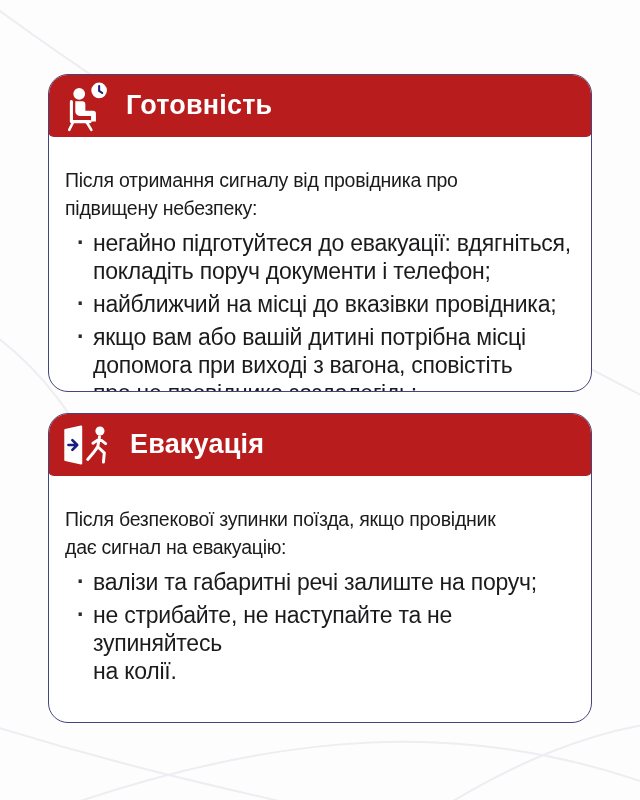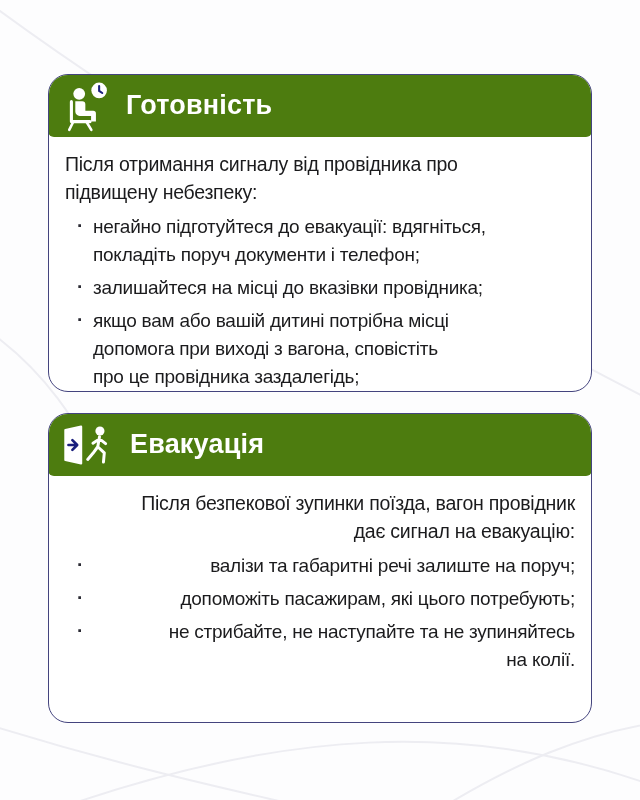--- a/index.html
+++ b/index.html
@@ -8,41 +8,41 @@
     background:#fdfdfe;
     font-family:"Liberation Sans","DejaVu Sans",sans-serif;
   }
   .bg-arcs { position:absolute; inset:0; z-index:0; }
   .card {
     position:absolute; left:48px; width:544px; box-sizing:border-box;
     background:#ffffff; border:1.5px solid #44447e; border-radius:20px;
     overflow:hidden; z-index:1;
   }
   .card-1 { top:74px; height:318px; }
-  .card-2 { top:413px; height:310px;text-align:right; }
+  .card-2 { top:413px; height:310px; }
   .card-header {
     height:63px; display:flex; align-items:center; gap:13px;
-    padding:0 16px 0 13px; background:#4d7c0f;
+    padding:0 16px 0 13px; background:#b91c1c;
     border-bottom-left-radius:6px; border-bottom-right-radius:6px;
     margin:-1px -1px 0 -1px;
   }
   .card-title {
     color:#ffffff; font-size:27px; font-weight:700; letter-spacing:0.2px;
     line-height:1;
   }
   .hdr-icon { flex:0 0 auto; display:block; }
-  .card-body { padding:13px 16px 12px 16px; color:#1b1b1d; }
+  .card-body { padding:13px 16px 12px 16px; color:#1b1b1d;margin-top:16px; }
   .intro {
     margin:0; font-size:19.5px; line-height:28px; letter-spacing:-0.25px;
     white-space:pre-line;
   }
   ul.bullets { margin:7px 0 0 0; padding:0 0 0 10px; list-style:none; }
   ul.bullets li {
     position:relative; padding-left:18px; margin-top:5px;
-    font-size:19px; line-height:28px; letter-spacing:-0.25px;
+    font-size:23px; line-height:28px; letter-spacing:-0.25px;
     white-space:pre-line; color:#1b1b1d;
   }
   ul.bullets li::before {
     content:"·"; position:absolute; left:2px; top:-1px;
     color:#2a2a33; font-weight:700;
   }
 </style>
 </head>
 <body>
 
@@ -67,42 +67,41 @@
       <path d="M14 48.5 L9.5 57.5 M29.5 48.5 L35 57.5" stroke="#ffffff" stroke-width="3" stroke-linecap="round"></path>
     </svg>
     <h2 class="card-title">Готовність</h2>
   </header>
   <div class="card-body">
     <p class="intro">Після отримання сигналу від провідника про
 підвищену небезпеку:</p>
     <ul class="bullets">
       <li>негайно підготуйтеся до евакуації: вдягніться,
 покладіть поруч документи і телефон;</li>
-      <li>залишайтеся на місці до вказівки провідника;</li>
+      <li>найближчий на місці до вказівки провідника;</li>
       <li>якщо вам або вашій дитині потрібна місці
 допомога при виході з вагона, сповістіть
 про це провідника заздалегідь;</li>
     </ul>
   </div>
 </section>
 
 <section class="card card-2">
   <header class="card-header">
     <svg class="hdr-icon" width="56" height="44" viewBox="0 0 64 48">
       <path d="M5 7 L23 3 V45 L5 41 Z" fill="#ffffff" stroke="#ffffff" stroke-width="2.5" stroke-linejoin="round"></path>
       <path d="M8.5 24 H17 M13 18.5 L18.5 24 L13 29.5" stroke="#1a1f7d" stroke-width="3" fill="none" stroke-linecap="round" stroke-linejoin="round"></path>
       <circle cx="44.5" cy="8" r="5.2" fill="#ffffff"></circle>
       <path d="M44 14.5 L42 26 M44 17 L51 22.5 M44 17 L36.5 22
                M42 26 L49.5 33 L48.5 43.5 M42 26 L36.5 33.5 L30.5 40.5" stroke="#ffffff" stroke-width="3.4" fill="none" stroke-linecap="round" stroke-linejoin="round"></path>
     </svg>
     <h2 class="card-title">Евакуація</h2>
   </header>
   <div class="card-body">
-    <p class="intro">Після безпекової зупинки поїзда, вагон провідник
+    <p class="intro">Після безпекової зупинки поїзда, якщо провідник
 дає сигнал на евакуацію:</p>
     <ul class="bullets">
       <li>валізи та габаритні речі залиште на поруч;</li>
-      <li>допоможіть пасажирам, які цього потребують;</li>
       <li>не стрибайте, не наступайте та не зупиняйтесь
 на колії.</li>
     </ul>
   </div>
 </section>
 
 </body></html>

